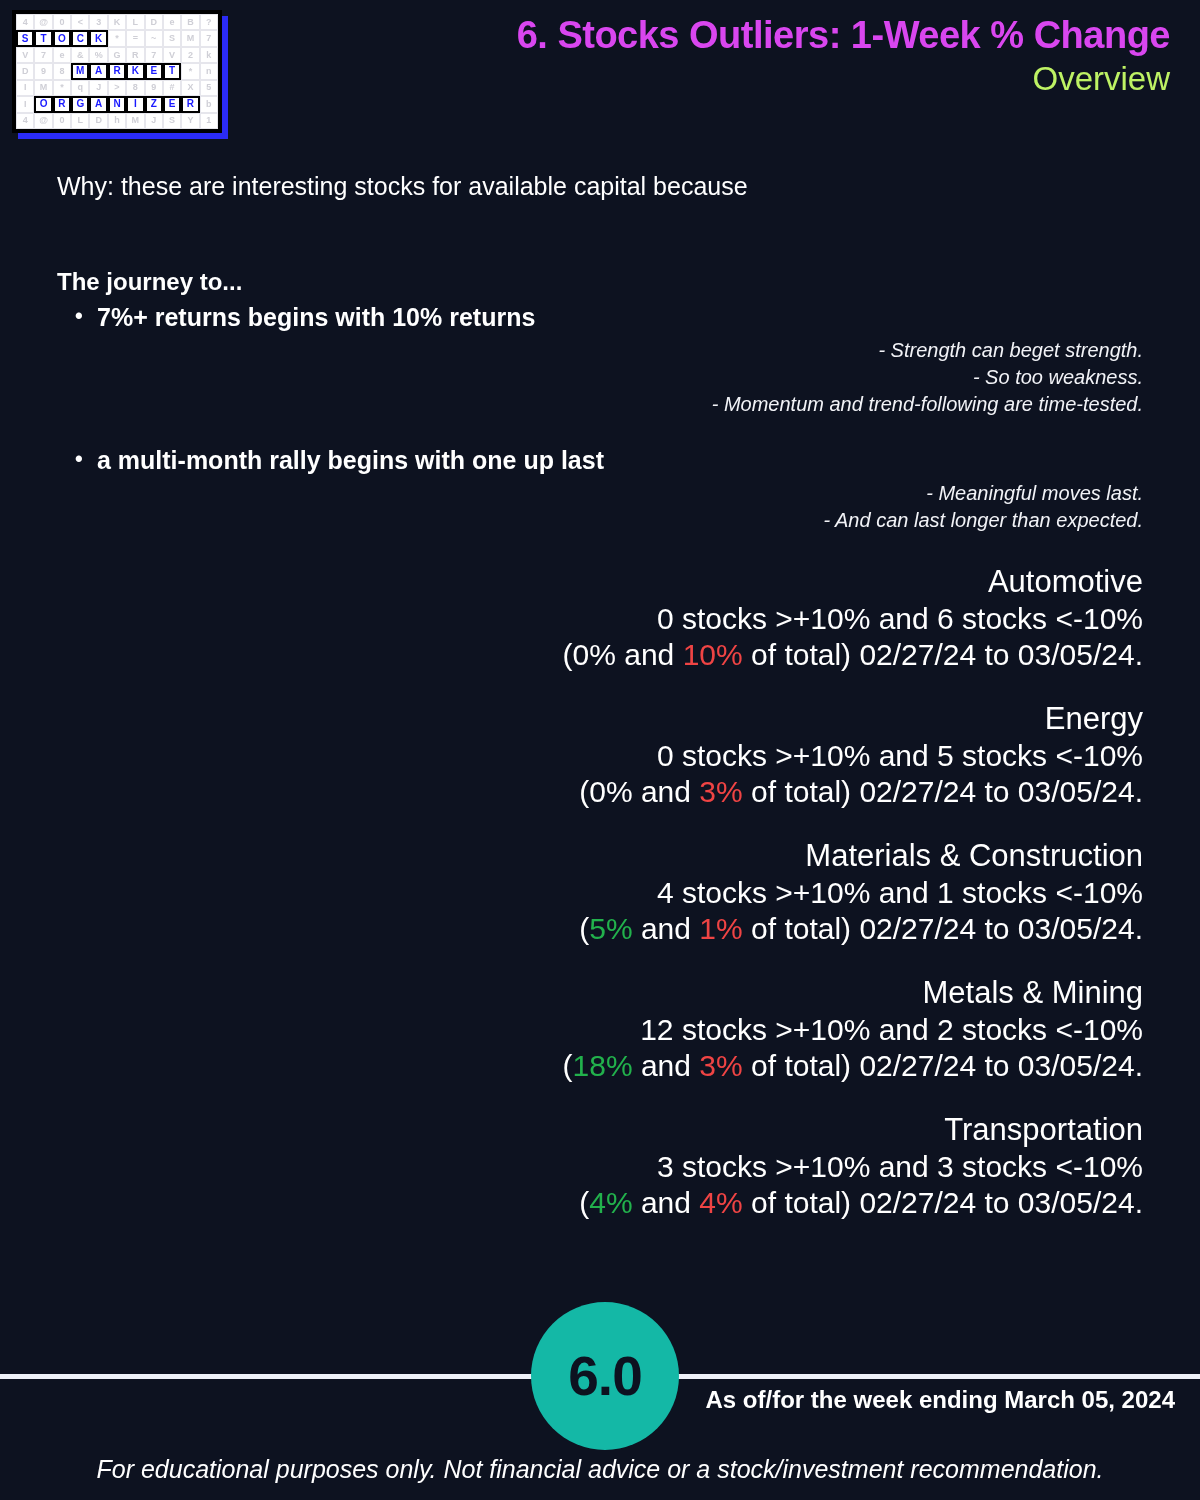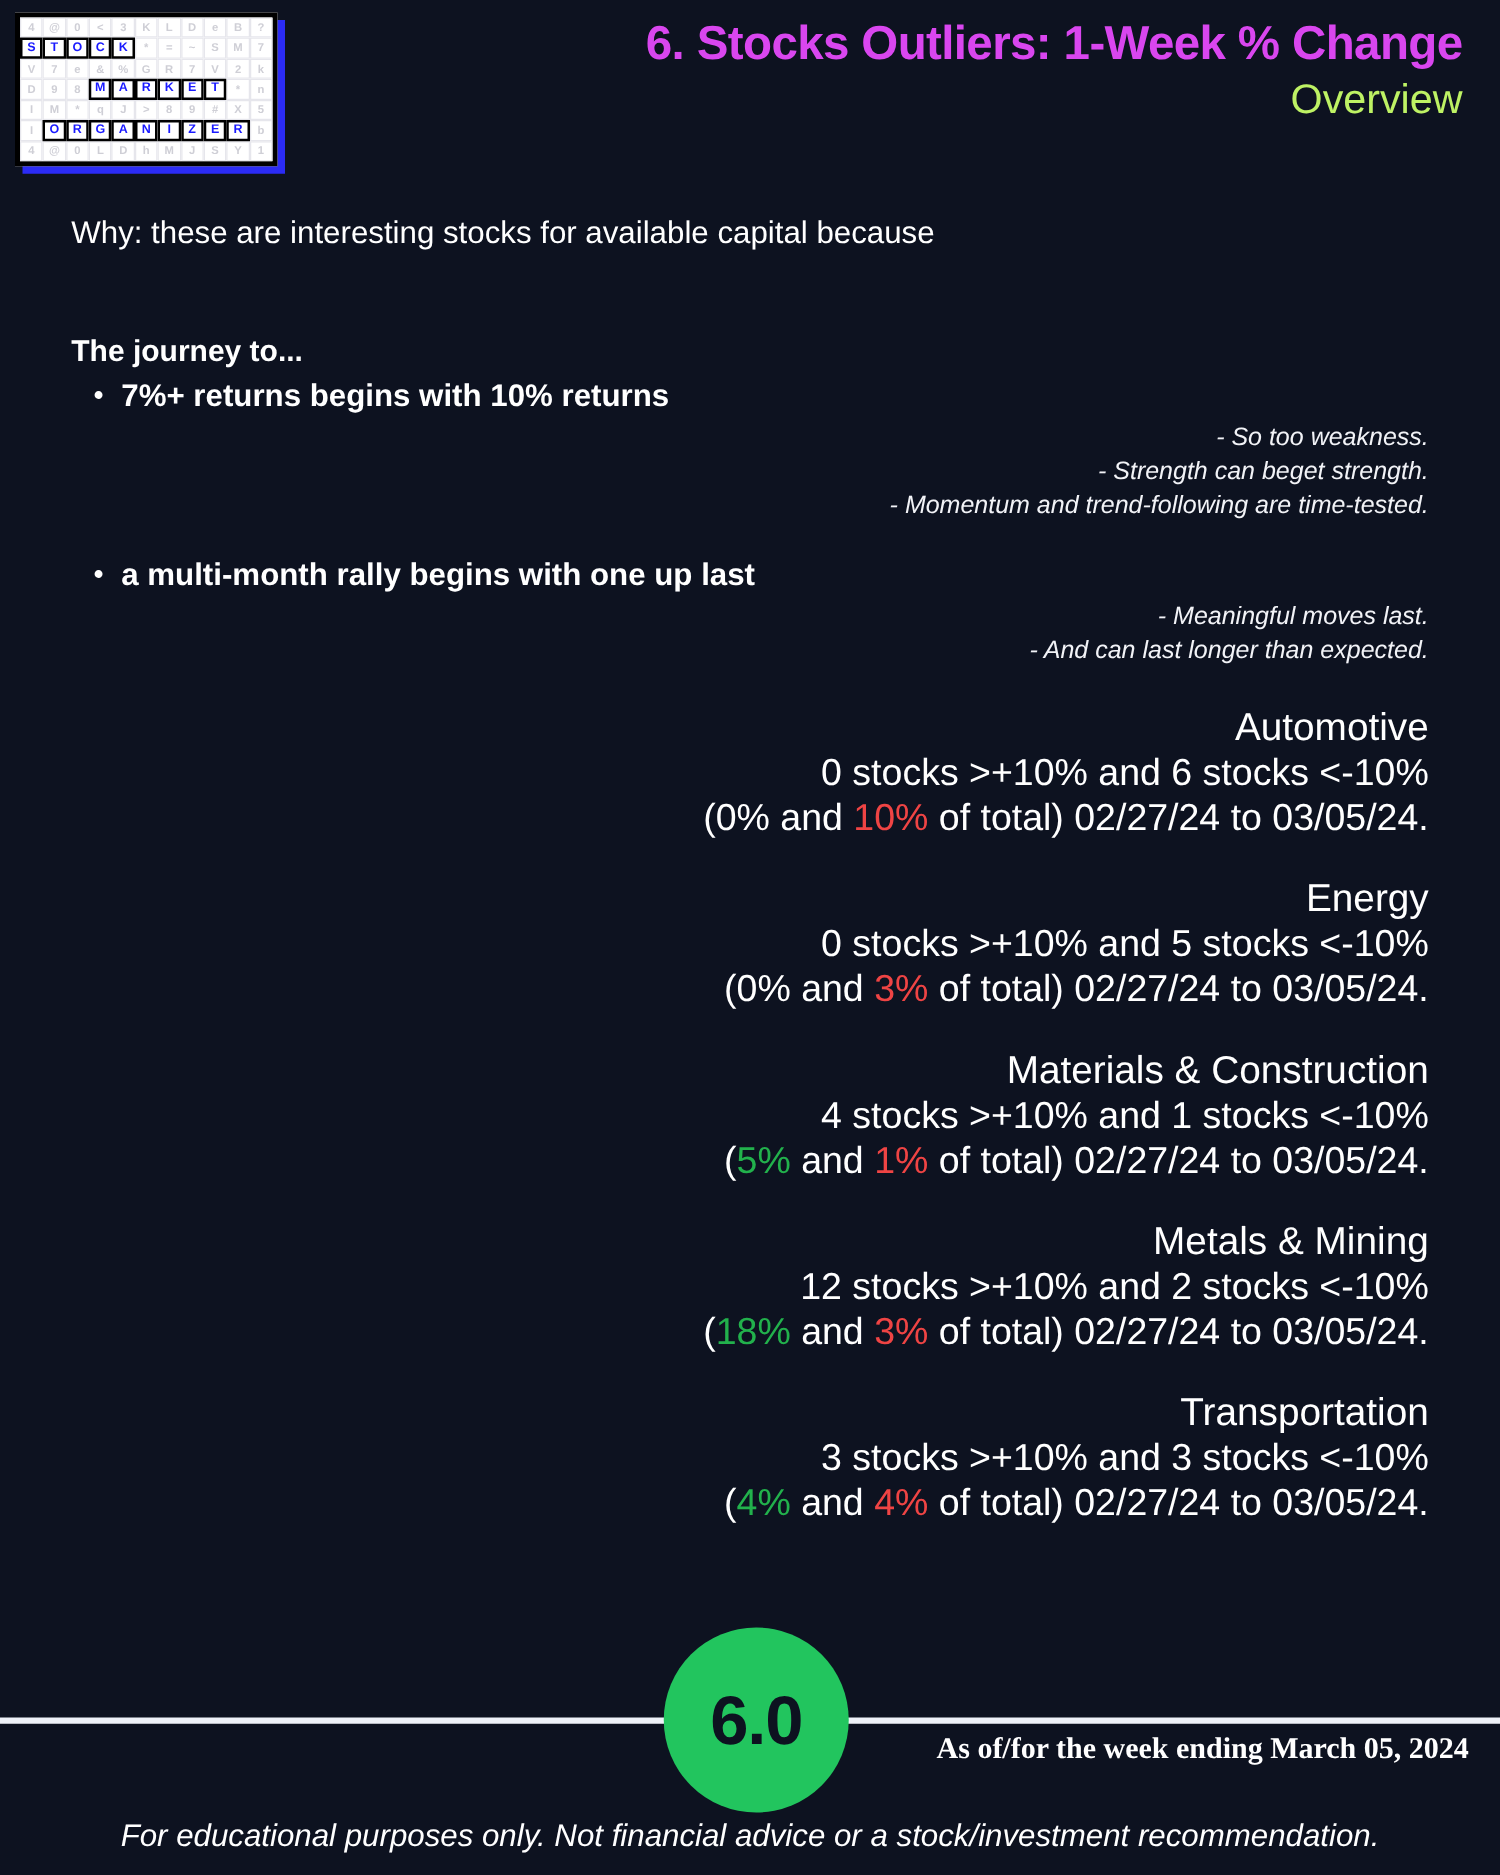--- a/index.html
+++ b/index.html
@@ -170,42 +170,41 @@
     height: 5px;
     background: #eef1f8;
   }
   .badge {
     position: absolute;
     left: 531px;
     top: 1302px;
     width: 148px;
     height: 148px;
     border-radius: 50%;
-    background: #22c55e;
+    background: #14b8a6;
     display: flex;
     align-items: center;
     justify-content: center;
     z-index: 3;
   }
   .badge-text {
     font-size: 55px;
     font-weight: bold;
     color: #0d1220;
     letter-spacing: -1px;
     line-height: 1;
   }
   .asof {
     position: absolute;
     right: 25px;
     top: 1386px;
     font-size: 24px;
     font-weight: bold;
     color: #ffffff;
     white-space: nowrap;
-    font-family: Liberation Serif, serif;
   }
   .disclaimer {
     position: absolute;
     left: 0;
     right: 0;
     top: 1455px;
     text-align: center;
     font-size: 25px;
     font-style: italic;
     color: #ffffff;
@@ -309,22 +308,22 @@
 <div class="intro">
   <div>Why: these are interesting stocks for available capital because</div>
 </div>
 
 <div class="journey-head">The journey to...</div>
 
 <div class="bullet-row b1">
   <span class="dot">•</span><span>7%+ returns begins with 10% returns</span>
 </div>
 <div class="quotes q1">
+  <div>- Strength can beget strength.</div>
   <div>- So too weakness.</div>
-  <div>- Strength can beget strength.</div>
   <div>- Momentum and trend-following are time-tested.</div>
 </div>
 
 <div class="bullet-row b2">
   <span class="dot">•</span><span>a multi-month rally begins with one up last</span>
 </div>
 <div class="quotes q2">
   <div>- Meaningful moves last.</div>
   <div>- And can last longer than expected.</div>
 </div>

